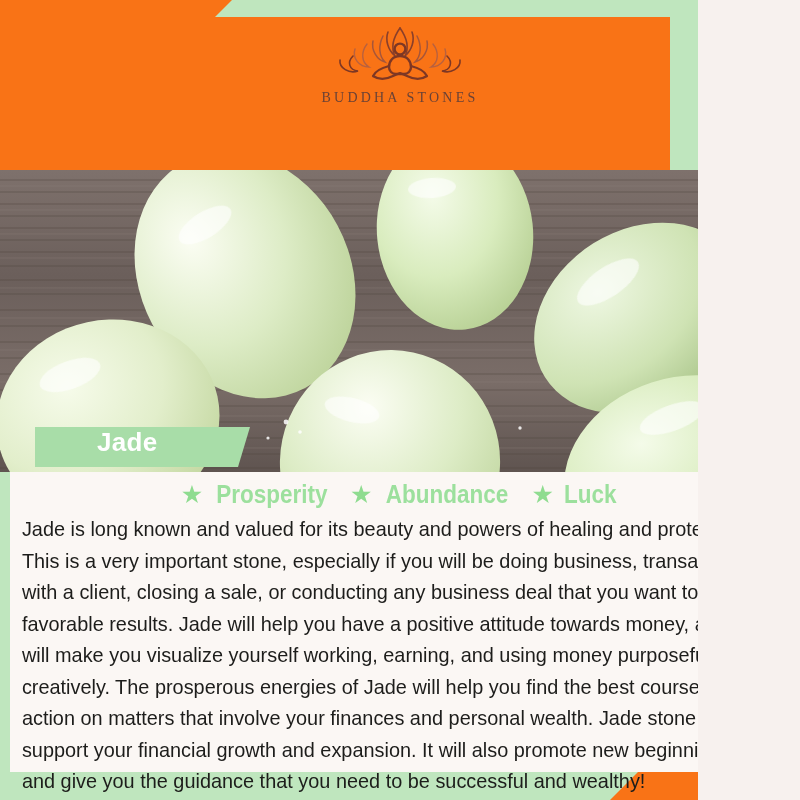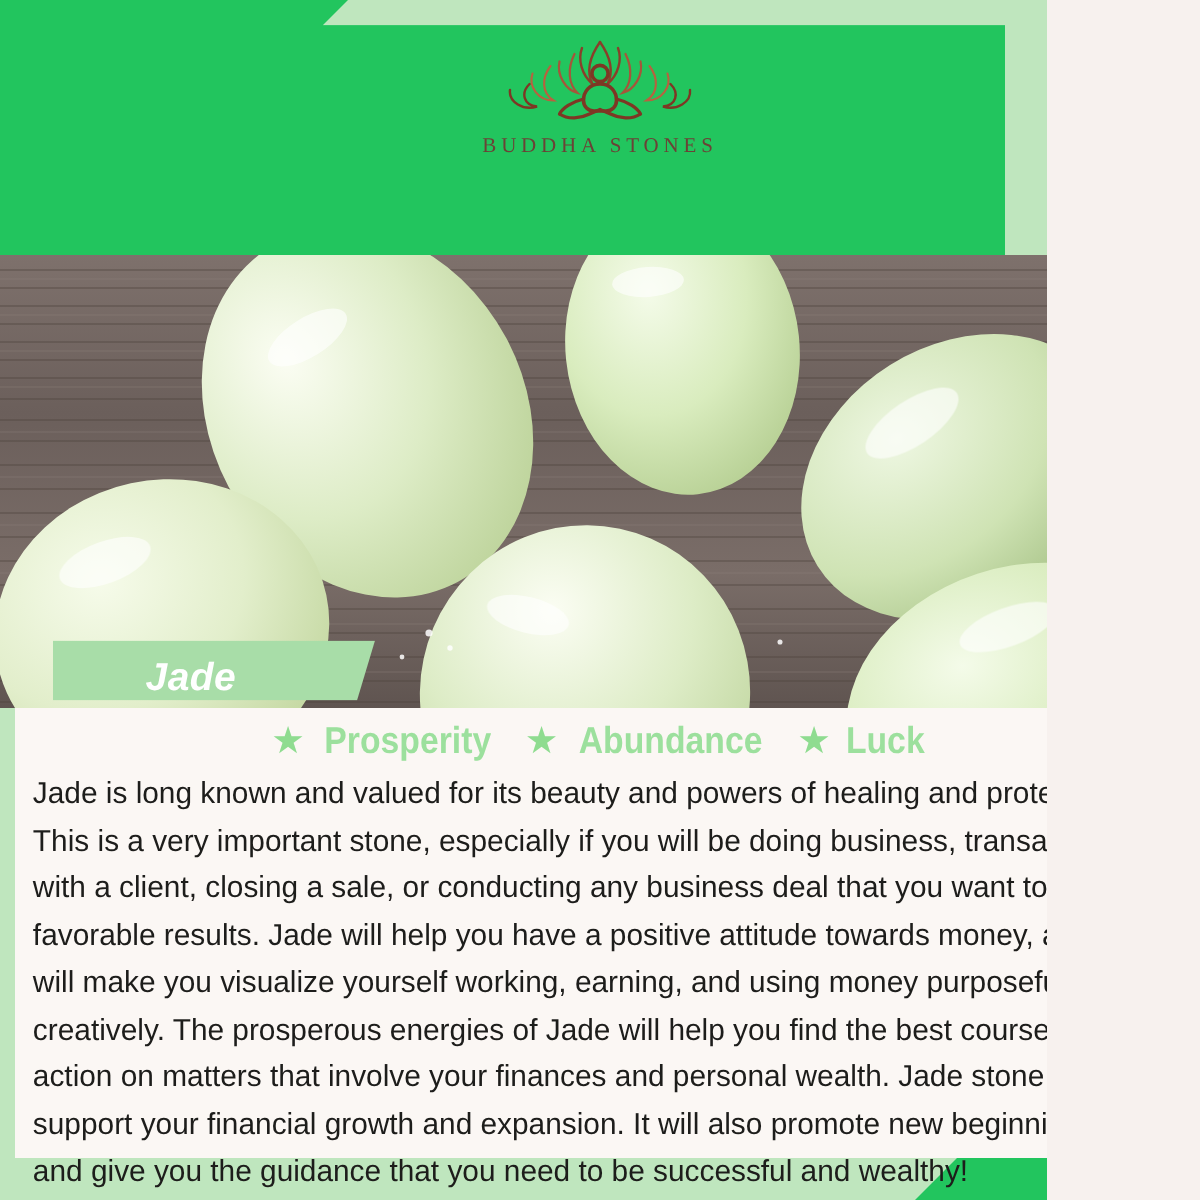--- a/index.html
+++ b/index.html
@@ -6,21 +6,21 @@
   * { margin:0; padding:0; box-sizing:border-box; }
   html, body {
     width:800px; height:800px;
     font-family:"Liberation Sans", sans-serif;
     background:#f7f1ee;
     overflow:hidden;
   }
   #card {
     position:relative;
     width:698px; height:800px;
-    background:#22c55e;
+    background:#f97316;
     overflow:hidden;
   }
 
   
   .deco { position:absolute; background:#bfe6be; }
 
   
   #deco-top {
     top:0; left:215px; width:585px; height:17px;
     clip-path:polygon(17px 0, 100% 0, 100% 100%, 0 100%);
@@ -83,24 +83,23 @@
     background:#6e6460;
   }
   #photo svg { display:block; width:800px; height:302px; }
 
   
   #stone-banner {
     position:absolute; top:427px; left:35px;
     width:215px; height:40px;
     background:#a8dda8;
     clip-path:polygon(0 0, 100% 0, calc(100% - 12px) 100%, 0 100%);
-    display:flex; align-items:flex-end;
+    display:flex; align-items:flex-start;
     padding-left:62px;
     z-index:3;
-    font-style:italic;
   }
   #stone-name {
     color:#ffffff; font-size:26px; font-weight:bold;
     letter-spacing:.3px;
   }
 
   
   #content {
     position:absolute; top:472px; left:10px;
     width:780px; height:300px;

